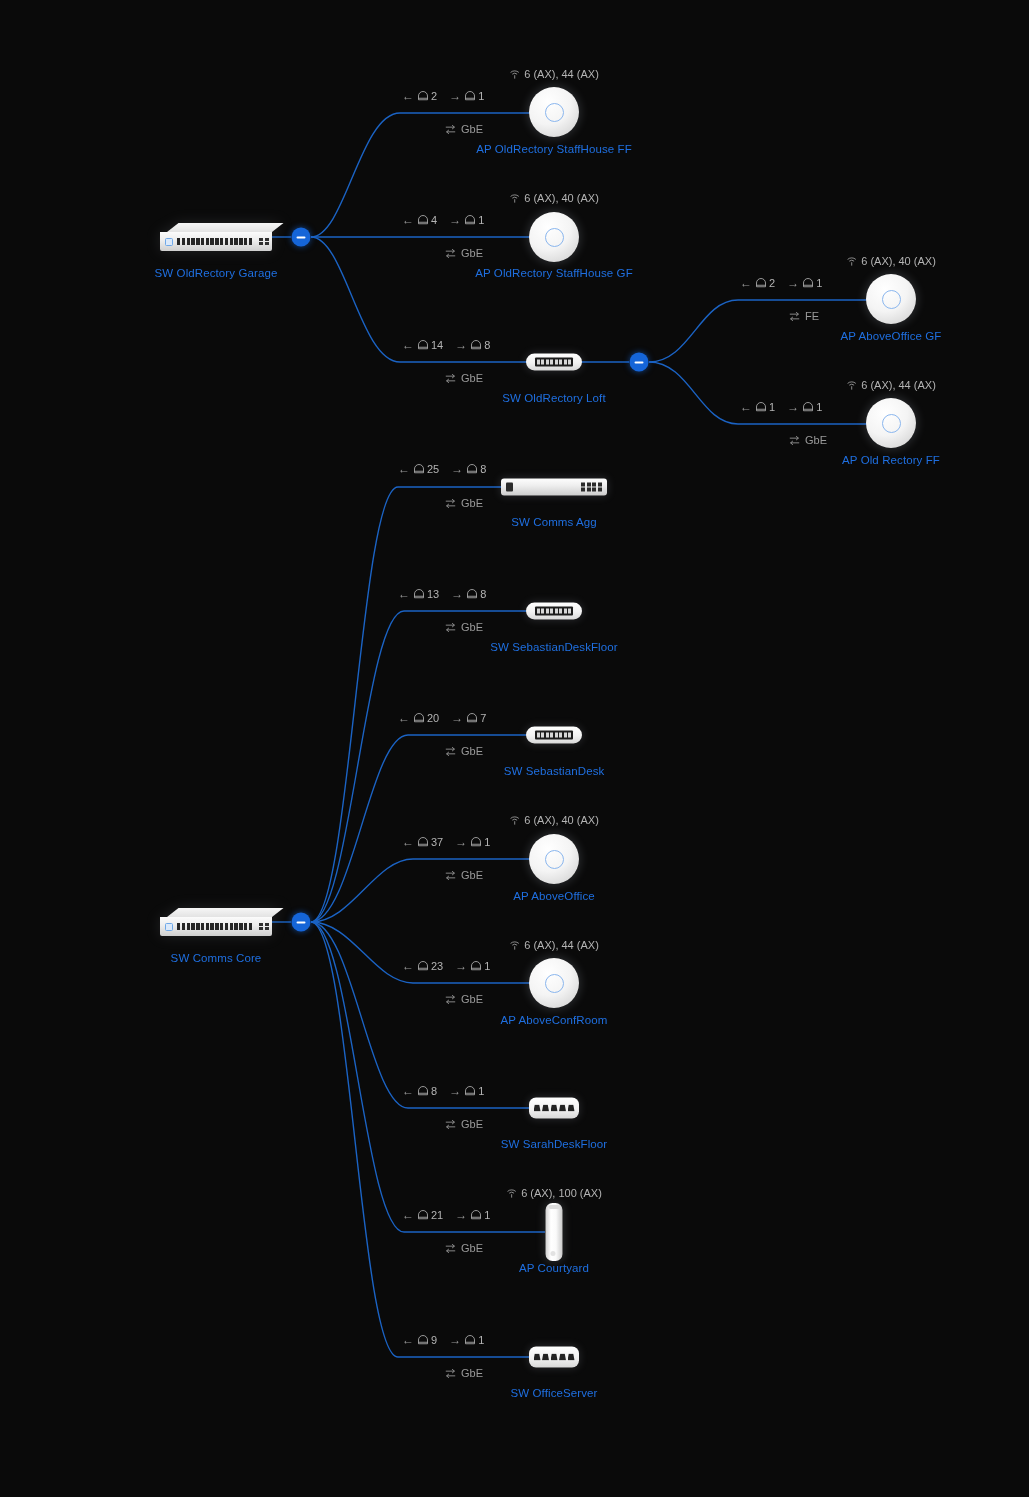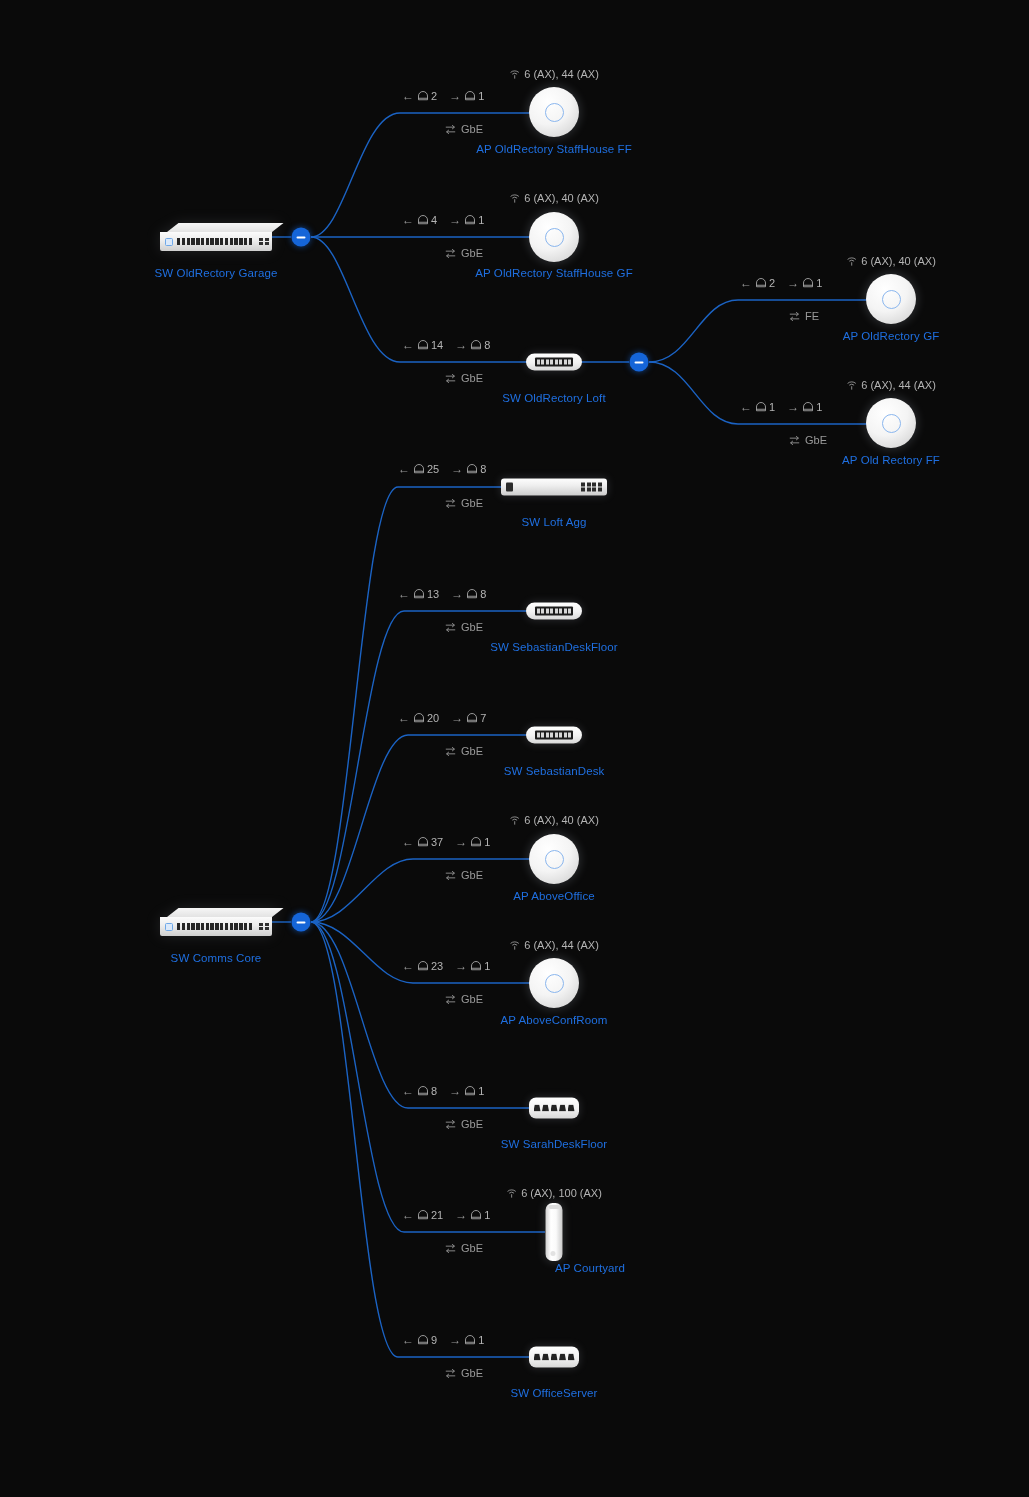--- a/index.html
+++ b/index.html
@@ -397,21 +397,21 @@
             <path d="M2 4 H13 M10 1.5 L13 4 L10 6.5"></path>
             <path d="M14 10 H3 M6 7.5 L3 10 L6 12.5"></path>
           </g>
         </svg></span>
     <span>GbE</span>
   </div>
 
   <div class="node" style="left:891px; top:299px;">
     <div class="ap-disc"></div>
   </div>
-  <div class="node-label" style="left:891px; top:330px;">AP OldRectory GF</div>
+  <div class="node-label" style="left:891px; top:330px;">AP AboveOffice GF</div>
   <div class="radio-info" style="left:891px; top:255px; transform:translateX(-50%);">
     <span class="wifi-ico">
       <svg viewBox="0 0 16 16" width="11" height="11">
           <g stroke="#b4b4b4" stroke-width="1.1" fill="none">
             <path d="M2 5 A9 9 0 0 1 14 5"></path>
             <path d="M4.5 7.5 A5.5 5.5 0 0 1 11.5 7.5"></path>
           </g>
           <path d="M8 9 L8 14" stroke="#b4b4b4" stroke-width="1.1"></path>
         </svg>
     </span>
@@ -531,21 +531,21 @@
           <i></i>
           <i></i>
           <i></i>
           <i></i>
           <i></i>
           <i></i>
           <i></i>
         </span>
     </div>
   </div>
-  <div class="node-label" style="left:554px; top:516px;">SW Loft Agg</div>
+  <div class="node-label" style="left:554px; top:516px;">SW Comms Agg</div>
   <div class="link-info" style="left:398px; top:463px;">
     <span class="g">
         <span class="arrow">←</span>
       <span class="dev-ico"><svg viewBox="0 0 16 16" width="12" height="12">
             <path d="M2 13 L2 8 A6 6 0 0 1 14 8 L14 13 Z" fill="none" stroke="#b4b4b4" stroke-width="1.1"></path>
             <path d="M2 11 L14 11" stroke="#b4b4b4" stroke-width="1.1"></path>
           </svg></span>
       <span class="num">25</span>
       </span>
     <span class="g" style="margin-left:8px;">
@@ -777,21 +777,21 @@
             <path d="M2 4 H13 M10 1.5 L13 4 L10 6.5"></path>
             <path d="M14 10 H3 M6 7.5 L3 10 L6 12.5"></path>
           </g>
         </svg></span>
     <span>GbE</span>
   </div>
 
   <div class="node" style="left:554px; top:1232px;">
     <div class="ap-cyl"></div>
   </div>
-  <div class="node-label" style="left:554px; top:1262px;margin-left:36px;">AP Courtyard</div>
+  <div class="node-label" style="left:554px; top:1262px;">AP Courtyard</div>
   <div class="radio-info" style="left:554px; top:1187px; transform:translateX(-50%);">
     <span class="wifi-ico">
       <svg viewBox="0 0 16 16" width="11" height="11">
           <g stroke="#b4b4b4" stroke-width="1.1" fill="none">
             <path d="M2 5 A9 9 0 0 1 14 5"></path>
             <path d="M4.5 7.5 A5.5 5.5 0 0 1 11.5 7.5"></path>
           </g>
           <path d="M8 9 L8 14" stroke="#b4b4b4" stroke-width="1.1"></path>
         </svg>
     </span>

